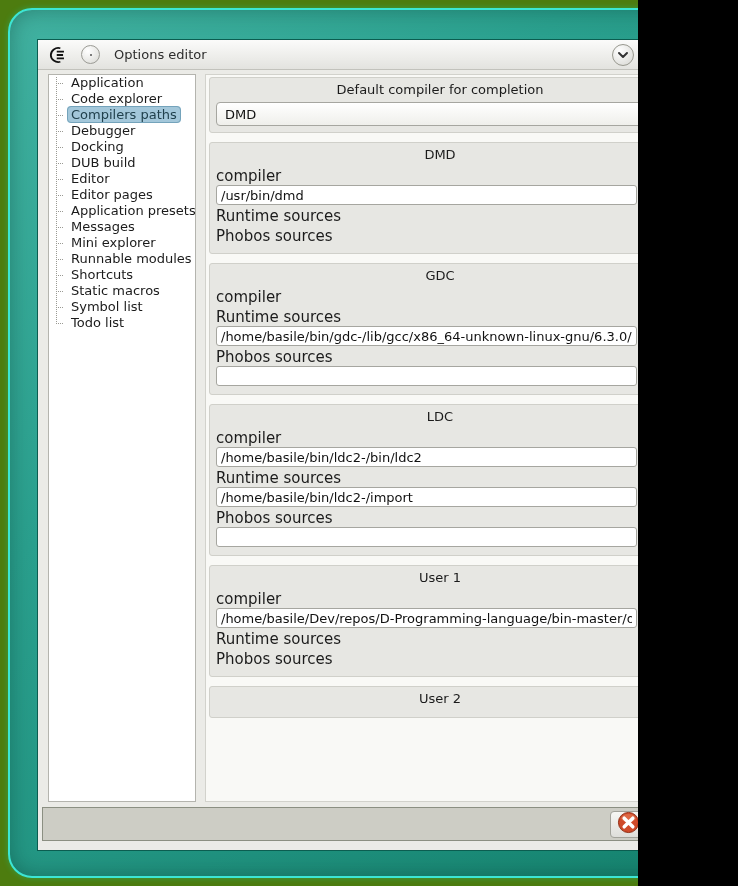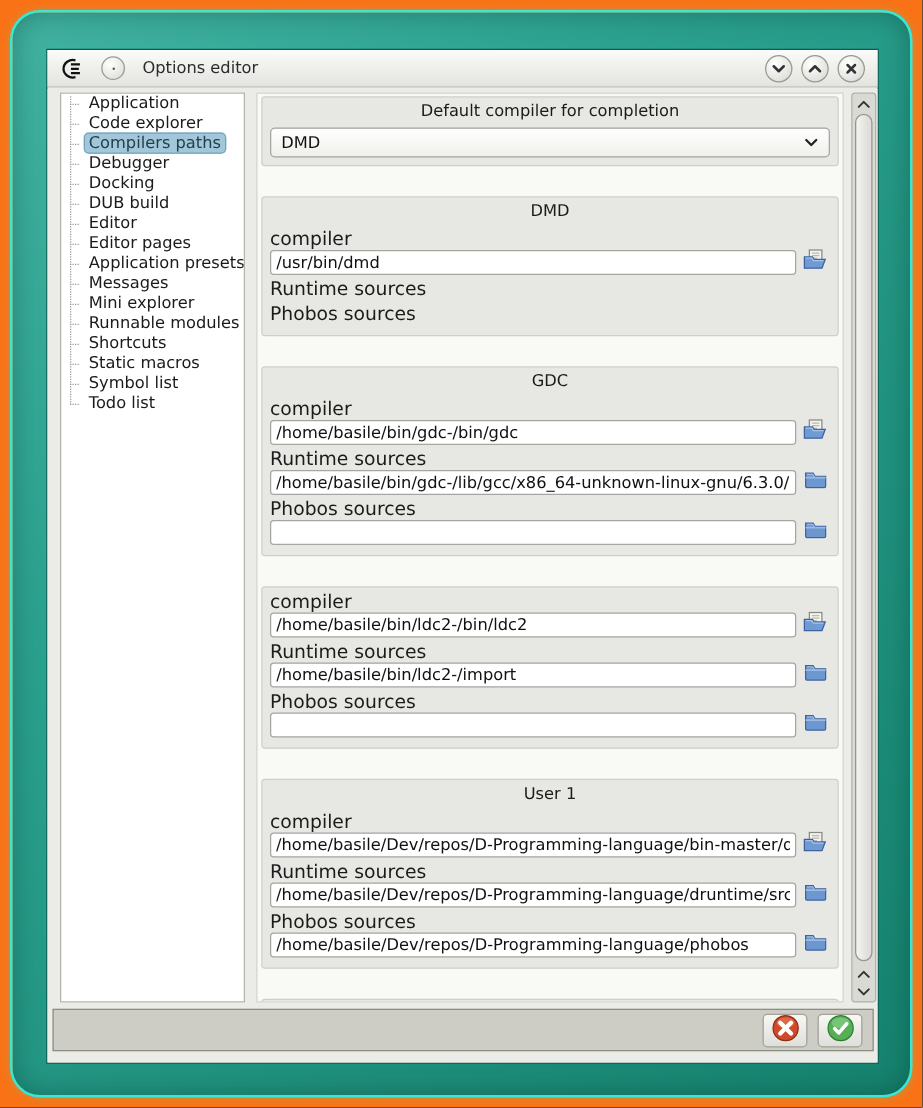--- a/index.html
+++ b/index.html
@@ -1,18 +1,18 @@
 <!DOCTYPE html>
 <html><head>
 <meta charset="utf-8">
 <style>
   html,body{margin:0;padding:0;background:#000;}
   *{box-sizing:border-box;}
   body{font-family:"DejaVu Sans", sans-serif;}
-  .screen{position:relative;width:738px;height:886px;background:#f97316;overflow:hidden;}
+  .screen{position:relative;width:638px;height:886px;background:#4d7c0f;overflow:hidden;}
 
   
   .window{position:absolute;left:8px;top:8px;width:722px;height:870px;border-radius:24px;
     border:2px solid #3ce6d4;
     background:linear-gradient(135deg,#41b2a1 0%,#2aa08e 35%,#15836f 100%);
     box-shadow:inset 0 0 22px rgba(0,40,30,.35), 0 0 6px rgba(0,255,230,.25);}
   .client{position:absolute;left:28px;top:30px;right:26px;bottom:26px;background:#ebebe7;
     box-shadow:0 0 0 1px #0b5d50;}
 
   
@@ -42,21 +42,21 @@
   .tree li{position:relative;height:16px;line-height:16px;font-size:13px;color:#1b1b1b;
     padding-left:18px;white-space:nowrap;cursor:default;}
   .tree li::before{content:'';position:absolute;left:7px;top:8px;width:7px;border-top:1px dotted #9a9a94;}
   .tree li .label{padding:0 3px;border-radius:4px;border:1px solid transparent;}
   .tree li .label.selected{background:#a3c7da;border-color:#74a3bb;color:#21414d;}
 
   
   .options{position:absolute;left:167px;top:3px;width:470px;bottom:48px;background:#f9f9f6;
     border:1px solid #d2d2cc;overflow:hidden;padding:2px 3px;}
   .groupbox{border:1px solid #d0d0ca;border-radius:3px;background:#e7e7e3;
-    margin-bottom:24px;padding:2px 6px 6px 6px;}
+    margin-bottom:9px;padding:2px 6px 6px 6px;}
   .group-title{text-align:center;font-size:13px;color:#1b1b1b;height:20px;line-height:20px;margin-bottom:2px;}
   .field{margin-bottom:2px;}
   .field-label{text-align:left;font-size:15px;color:#1b1b1b;height:18px;line-height:18px;}
   .field-row{display:flex;align-items:flex-start;height:20px;margin-bottom:2px;}
   .path-input{flex:1;height:20px;border:1px solid #a6a6a0;border-radius:3px;background:#ffffff;
     font-family:"DejaVu Sans", sans-serif;font-size:13px;color:#111;padding:0 4px;outline:none;
     white-space:nowrap;overflow:hidden;}
   .icon-btn{width:24px;height:18px;display:flex;align-items:center;justify-content:center;
     margin-left:3px;cursor:pointer;background:transparent;border:0;padding:0;}
   .combo{height:24px;border:1px solid #a6a6a0;border-radius:4px;
@@ -174,39 +174,79 @@
                   <div class="field">
     <div class="field-label">Phobos sources</div>
   </div>
                 </div>
   </div>
               <div class="groupbox">
     <div class="group-title">GDC</div>
     <div class="group-body">
                   <div class="field">
     <div class="field-label">compiler</div>
-    <div class="field-row">
-      <input class="path-input" type="text" value="/home/basile/bin/gdc-/bin/gdc" style="">
+  </div>
+                  <div class="field">
+    <div class="field-label">Runtime sources</div>
+    <div class="field-row">
+      <input class="path-input" type="text" value="/home/basile/bin/gdc-/lib/gcc/x86_64-unknown-linux-gnu/6.3.0/includ" style="">
+      <button class="icon-btn">
+
+        <span class="icon-folder">
+          <svg width="19" height="15" viewBox="0 0 19 15">
+            <path d="M1.5 2.5 h6 l1.5 2.5 h8.5 v8 a1 1 0 0 1 -1 1 h-14 a1 1 0 0 1 -1 -1 z" fill="#6d97cf" stroke="#3c62a0" stroke-width="1"></path>
+            <path d="M1.5 6 h16" stroke="#9cbbe4" stroke-width="1.4"></path>
+            <path d="M2.5 3.5 h4.6 l1.4 2" fill="none" stroke="#9cbbe4" stroke-width="1"></path>
+          </svg>
+        </span>
+      </button>
+    </div>
+  </div>
+                  <div class="field">
+    <div class="field-label">Phobos sources</div>
+    <div class="field-row">
+      <input class="path-input" type="text" style="">
+      <button class="icon-btn">
+
+        <span class="icon-folder">
+          <svg width="19" height="15" viewBox="0 0 19 15">
+            <path d="M1.5 2.5 h6 l1.5 2.5 h8.5 v8 a1 1 0 0 1 -1 1 h-14 a1 1 0 0 1 -1 -1 z" fill="#6d97cf" stroke="#3c62a0" stroke-width="1"></path>
+            <path d="M1.5 6 h16" stroke="#9cbbe4" stroke-width="1.4"></path>
+            <path d="M2.5 3.5 h4.6 l1.4 2" fill="none" stroke="#9cbbe4" stroke-width="1"></path>
+          </svg>
+        </span>
+      </button>
+    </div>
+  </div>
+                </div>
+  </div>
+              <div class="groupbox">
+    <div class="group-title">LDC</div>
+    <div class="group-body">
+                  <div class="field">
+    <div class="field-label">compiler</div>
+    <div class="field-row">
+      <input class="path-input" type="text" value="/home/basile/bin/ldc2-/bin/ldc2" style="">
       <button class="icon-btn">
         <span class="icon-open-file">
           <svg width="20" height="17" viewBox="0 0 20 17">
             <rect x="5.5" y="1" width="10" height="9" fill="#f4f4ef" stroke="#8a8a84" stroke-width="1"></rect>
             <path d="M7.5 3.5 h6 M7.5 5.5 h6 M7.5 7.5 h4" stroke="#b9b9b2" stroke-width="1"></path>
             <path d="M1.5 6.5 h6.5 l1.2 2 h9 l-2.6 7 H1.5 z" fill="#6f9ad4" stroke="#3c62a0" stroke-width="1"></path>
             <path d="M2.5 7.5 h5 l1.2 2 h8" fill="none" stroke="#a8c4ea" stroke-width="1"></path>
           </svg>
         </span>
 
       </button>
     </div>
   </div>
                   <div class="field">
     <div class="field-label">Runtime sources</div>
     <div class="field-row">
-      <input class="path-input" type="text" value="/home/basile/bin/gdc-/lib/gcc/x86_64-unknown-linux-gnu/6.3.0/includ" style="">
+      <input class="path-input" type="text" value="/home/basile/bin/ldc2-/import" style="">
       <button class="icon-btn">
 
         <span class="icon-folder">
           <svg width="19" height="15" viewBox="0 0 19 15">
             <path d="M1.5 2.5 h6 l1.5 2.5 h8.5 v8 a1 1 0 0 1 -1 1 h-14 a1 1 0 0 1 -1 -1 z" fill="#6d97cf" stroke="#3c62a0" stroke-width="1"></path>
             <path d="M1.5 6 h16" stroke="#9cbbe4" stroke-width="1.4"></path>
             <path d="M2.5 3.5 h4.6 l1.4 2" fill="none" stroke="#9cbbe4" stroke-width="1"></path>
           </svg>
         </span>
       </button>
@@ -224,123 +264,44 @@
             <path d="M1.5 6 h16" stroke="#9cbbe4" stroke-width="1.4"></path>
             <path d="M2.5 3.5 h4.6 l1.4 2" fill="none" stroke="#9cbbe4" stroke-width="1"></path>
           </svg>
         </span>
       </button>
     </div>
   </div>
                 </div>
   </div>
               <div class="groupbox">
+    <div class="group-title">User 1</div>
     <div class="group-body">
                   <div class="field">
     <div class="field-label">compiler</div>
     <div class="field-row">
-      <input class="path-input" type="text" value="/home/basile/bin/ldc2-/bin/ldc2" style="">
+      <input class="path-input" type="text" value="/home/basile/Dev/repos/D-Programming-language/bin-master/dmd" style="">
       <button class="icon-btn">
         <span class="icon-open-file">
           <svg width="20" height="17" viewBox="0 0 20 17">
             <rect x="5.5" y="1" width="10" height="9" fill="#f4f4ef" stroke="#8a8a84" stroke-width="1"></rect>
             <path d="M7.5 3.5 h6 M7.5 5.5 h6 M7.5 7.5 h4" stroke="#b9b9b2" stroke-width="1"></path>
             <path d="M1.5 6.5 h6.5 l1.2 2 h9 l-2.6 7 H1.5 z" fill="#6f9ad4" stroke="#3c62a0" stroke-width="1"></path>
             <path d="M2.5 7.5 h5 l1.2 2 h8" fill="none" stroke="#a8c4ea" stroke-width="1"></path>
           </svg>
         </span>
 
       </button>
     </div>
   </div>
                   <div class="field">
     <div class="field-label">Runtime sources</div>
-    <div class="field-row">
-      <input class="path-input" type="text" value="/home/basile/bin/ldc2-/import" style="">
-      <button class="icon-btn">
-
-        <span class="icon-folder">
-          <svg width="19" height="15" viewBox="0 0 19 15">
-            <path d="M1.5 2.5 h6 l1.5 2.5 h8.5 v8 a1 1 0 0 1 -1 1 h-14 a1 1 0 0 1 -1 -1 z" fill="#6d97cf" stroke="#3c62a0" stroke-width="1"></path>
-            <path d="M1.5 6 h16" stroke="#9cbbe4" stroke-width="1.4"></path>
-            <path d="M2.5 3.5 h4.6 l1.4 2" fill="none" stroke="#9cbbe4" stroke-width="1"></path>
-          </svg>
-        </span>
-      </button>
-    </div>
   </div>
                   <div class="field">
     <div class="field-label">Phobos sources</div>
-    <div class="field-row">
-      <input class="path-input" type="text" style="">
-      <button class="icon-btn">
-
-        <span class="icon-folder">
-          <svg width="19" height="15" viewBox="0 0 19 15">
-            <path d="M1.5 2.5 h6 l1.5 2.5 h8.5 v8 a1 1 0 0 1 -1 1 h-14 a1 1 0 0 1 -1 -1 z" fill="#6d97cf" stroke="#3c62a0" stroke-width="1"></path>
-            <path d="M1.5 6 h16" stroke="#9cbbe4" stroke-width="1.4"></path>
-            <path d="M2.5 3.5 h4.6 l1.4 2" fill="none" stroke="#9cbbe4" stroke-width="1"></path>
-          </svg>
-        </span>
-      </button>
-    </div>
-  </div>
-                </div>
-  </div>
-              <div class="groupbox">
-    <div class="group-title">User 1</div>
-    <div class="group-body">
-                  <div class="field">
-    <div class="field-label">compiler</div>
-    <div class="field-row">
-      <input class="path-input" type="text" value="/home/basile/Dev/repos/D-Programming-language/bin-master/dmd" style="">
-      <button class="icon-btn">
-        <span class="icon-open-file">
-          <svg width="20" height="17" viewBox="0 0 20 17">
-            <rect x="5.5" y="1" width="10" height="9" fill="#f4f4ef" stroke="#8a8a84" stroke-width="1"></rect>
-            <path d="M7.5 3.5 h6 M7.5 5.5 h6 M7.5 7.5 h4" stroke="#b9b9b2" stroke-width="1"></path>
-            <path d="M1.5 6.5 h6.5 l1.2 2 h9 l-2.6 7 H1.5 z" fill="#6f9ad4" stroke="#3c62a0" stroke-width="1"></path>
-            <path d="M2.5 7.5 h5 l1.2 2 h8" fill="none" stroke="#a8c4ea" stroke-width="1"></path>
-          </svg>
-        </span>
-
-      </button>
-    </div>
-  </div>
-                  <div class="field">
-    <div class="field-label">Runtime sources</div>
-    <div class="field-row">
-      <input class="path-input" type="text" value="/home/basile/Dev/repos/D-Programming-language/druntime/src" style="">
-      <button class="icon-btn">
-
-        <span class="icon-folder">
-          <svg width="19" height="15" viewBox="0 0 19 15">
-            <path d="M1.5 2.5 h6 l1.5 2.5 h8.5 v8 a1 1 0 0 1 -1 1 h-14 a1 1 0 0 1 -1 -1 z" fill="#6d97cf" stroke="#3c62a0" stroke-width="1"></path>
-            <path d="M1.5 6 h16" stroke="#9cbbe4" stroke-width="1.4"></path>
-            <path d="M2.5 3.5 h4.6 l1.4 2" fill="none" stroke="#9cbbe4" stroke-width="1"></path>
-          </svg>
-        </span>
-      </button>
-    </div>
-  </div>
-                  <div class="field">
-    <div class="field-label">Phobos sources</div>
-    <div class="field-row">
-      <input class="path-input" type="text" value="/home/basile/Dev/repos/D-Programming-language/phobos" style="">
-      <button class="icon-btn">
-
-        <span class="icon-folder">
-          <svg width="19" height="15" viewBox="0 0 19 15">
-            <path d="M1.5 2.5 h6 l1.5 2.5 h8.5 v8 a1 1 0 0 1 -1 1 h-14 a1 1 0 0 1 -1 -1 z" fill="#6d97cf" stroke="#3c62a0" stroke-width="1"></path>
-            <path d="M1.5 6 h16" stroke="#9cbbe4" stroke-width="1.4"></path>
-            <path d="M2.5 3.5 h4.6 l1.4 2" fill="none" stroke="#9cbbe4" stroke-width="1"></path>
-          </svg>
-        </span>
-      </button>
-    </div>
   </div>
                 </div>
   </div>
               <div class="groupbox">
     <div class="group-title">User 2</div>
     <div class="group-body"></div>
   </div>
             </div>
         </div>
 

